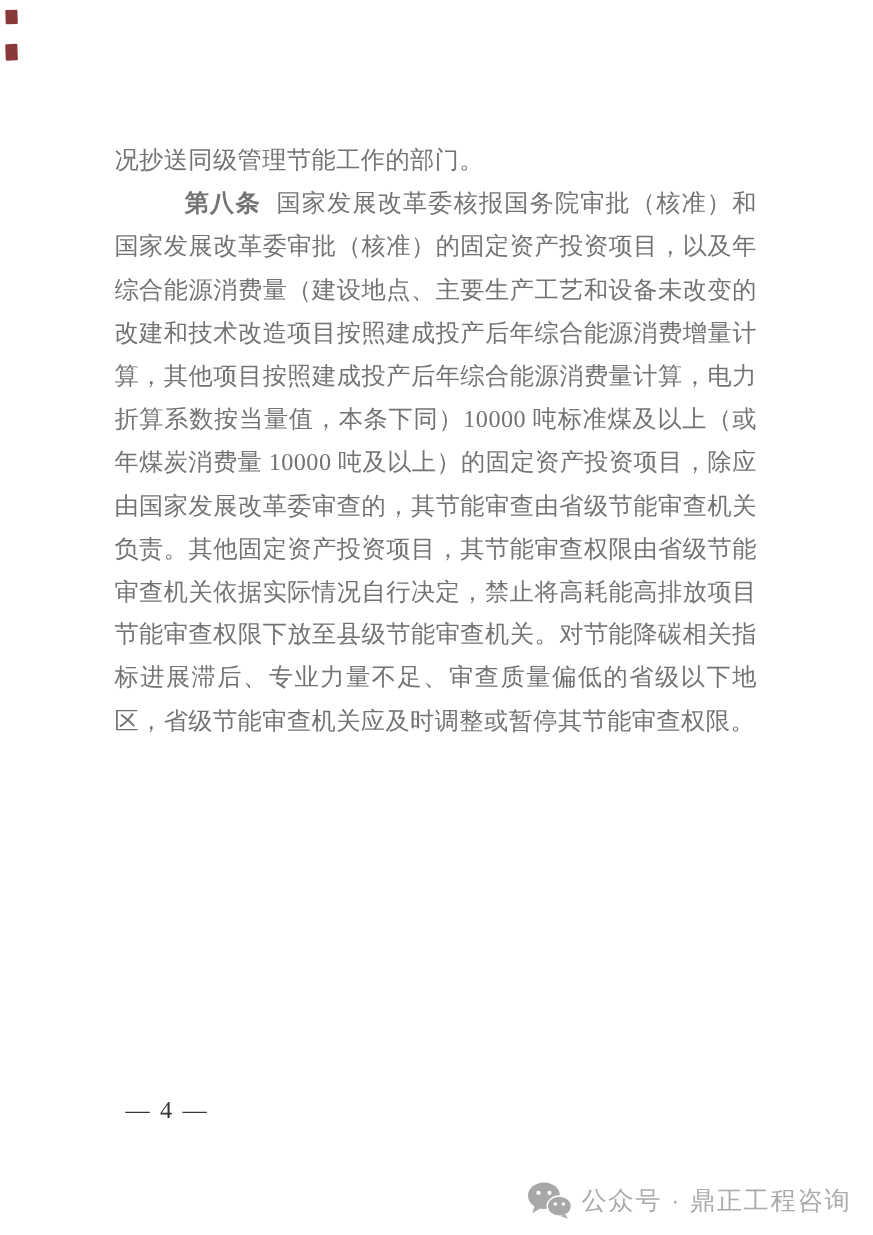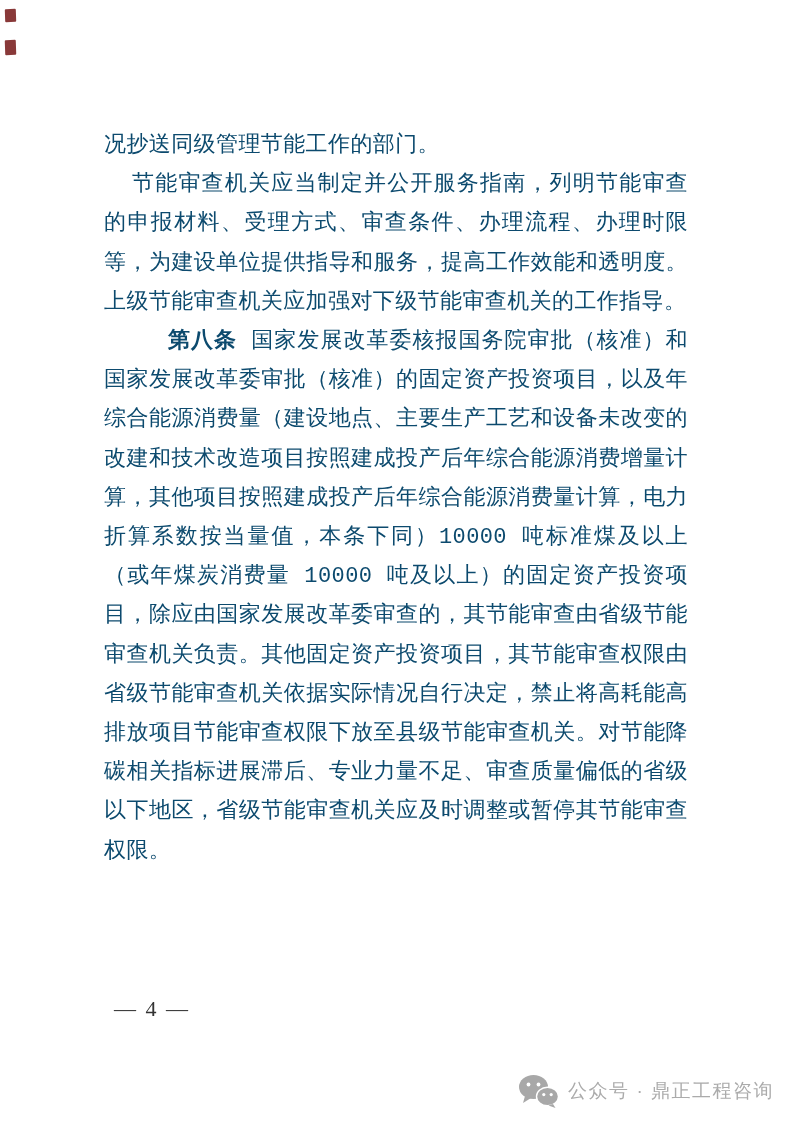--- a/index.html
+++ b/index.html
@@ -24,24 +24,23 @@
   .scan-mark.m1 { top: 9px;  height: 13px; }
   .scan-mark.m2 { top: 40px; height: 15px; }
 
   .content {
     position: absolute;
     left: 104px;
     top: 126px;
     width: 584px;
     font-size: 22px;
     line-height: 39.2px;
-    color: #0c4a6e;
+    color: #737373;
     text-align: justify;
     text-justify: inter-character;
-    font-family: Liberation Mono, monospace;
   }
   .para {
     margin: 0;
     text-indent: 28px;
     letter-spacing: 0.4px;
   }
   .para.continuation { text-indent: 0; }
   .article-no {
     font-weight: bold;
     margin-right: 0.65em;
@@ -60,36 +59,35 @@
 
   .brand-footer {
     position: absolute;
     right: 20px;
     bottom: 15px;
     display: flex;
     align-items: center;
     gap: 9px;
     color: #ababab;
     font-family: "Liberation Sans", "DejaVu Sans", sans-serif;
-    font-size: 19px;
+    font-size: 23px;
     letter-spacing: 1.5px;
   }
   .wechat-icon { display: block; }
 </style>
 </head>
 <body>
 
 <div class="page">
 
   <div class="scan-mark m1"></div>
   <div class="scan-mark m2"></div>
 
   <main class="content">
     <p class="para continuation">况抄送同级管理节能工作的部门。</p>
-    <p class="para">节能审查机关应当制定并公开服务指南，列明节能审查的申报材料、受理方式、审查条件、办理流程、办理时限等，为建设单位提供指导和服务，提高工作效能和透明度。上级节能审查机关应加强对下级节能审查机关的工作指导。</p>
     <p class="para">
       <b class="article-no">第八条</b><span>国家发展改革委核报国务院审批（核准）和国家发展改革委审批（核准）的固定资产投资项目，以及年综合能源消费量（建设地点、主要生产工艺和设备未改变的改建和技术改造项目按照建成投产后年综合能源消费增量计算，其他项目按照建成投产后年综合能源消费量计算，电力折算系数按当量值，本条下同）10000 吨标准煤及以上（或年煤炭消费量 10000 吨及以上）的固定资产投资项目，除应由国家发展改革委审查的，其节能审查由省级节能审查机关负责。其他固定资产投资项目，其节能审查权限由省级节能审查机关依据实际情况自行决定，禁止将高耗能高排放项目节能审查权限下放至县级节能审查机关。对节能降碳相关指标进展滞后、专业力量不足、审查质量偏低的省级以下地区，省级节能审查机关应及时调整或暂停其节能审查权限。</span>
     </p>
   </main>
 
   <div class="page-number">— 4 —</div>
 
   <div class="brand-footer">
     <svg class="wechat-icon" width="41" height="34" viewBox="0 0 41 34" xmlns="http://www.w3.org/2000/svg">
 

